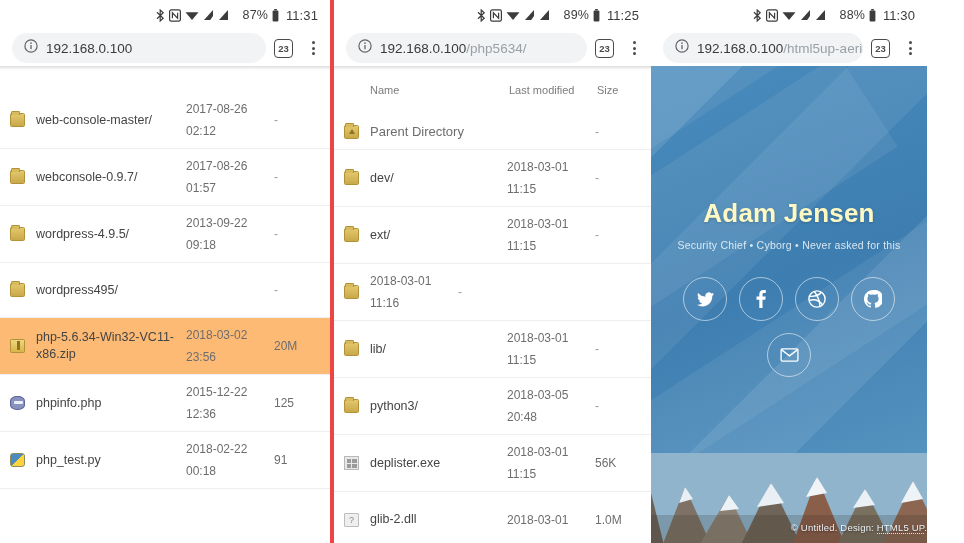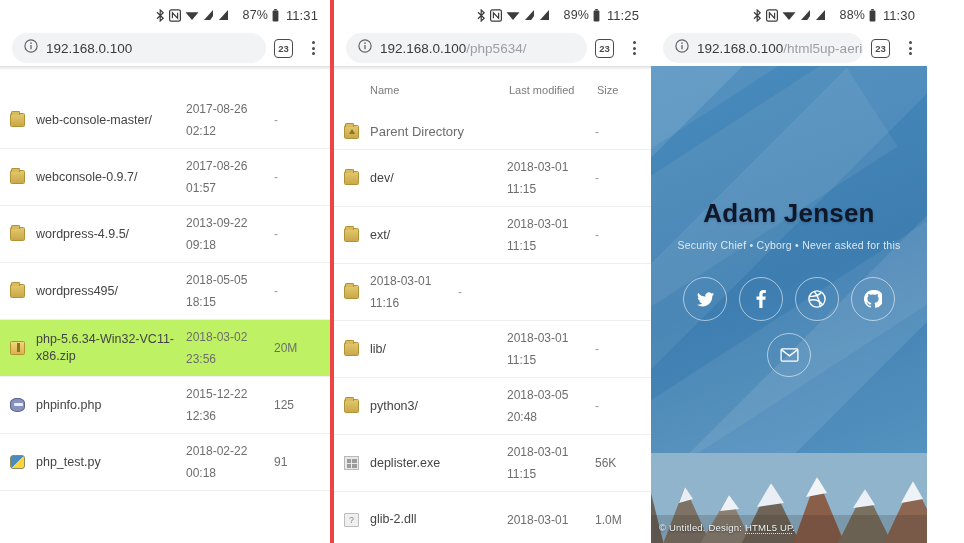--- a/index.html
+++ b/index.html
@@ -59,21 +59,21 @@
     padding: 0 14px 0 36px; color: #7c7c7c; font-size: 11px;
   }
   .lhead .c-name { flex: 1; }
   .lhead .c-mod  { width: 88px; }
   .lhead .c-size { width: 40px; }
 
   .row {
     display: flex; align-items: center; min-height: 55px;
     border-bottom: 1px solid #eeeeee; padding: 6px 14px 6px 10px;
   }
-  .row.sel { background: #bef264; border-bottom-color: #f0f0f0; }
+  .row.sel { background: #fdba74; border-bottom-color: #f0f0f0; }
   .row.noline { border-bottom: none; }
   .r-ico { width: 26px; flex: 0 0 26px; display: flex; align-items: center; justify-content: flex-start; }
   .r-name { flex: 1; font-size: 12.5px; color: #444; line-height: 17px; padding-right: 6px; }
   .r-mod  { width: 88px; flex: 0 0 88px; font-size: 12px; color: #6d6d6d; line-height: 22px; }
   .r-mod .t2 { display: block; }
   .r-size { width: 42px; flex: 0 0 42px; font-size: 12px; color: #6d6d6d; text-align: left; }
   .r-dash { color: #9a9a9a; }
   .parentrow .r-name { color: #6d6d6d; font-size: 13px; }
 
   
@@ -137,21 +137,21 @@
   .aerial-stripe {
     position: absolute; width: 180%; height: 110px;
     background: rgba(255,255,255,.065); transform: rotate(-33deg);
     transform-origin: left center;
   }
   .aerial-inner {
     position: absolute; inset: 0; display: flex; flex-direction: column;
     align-items: center; justify-content: flex-start; padding-top: 132px; z-index: 3;
   }
   .aerial-name {
-    color: #0f172a; font-size: 26px; font-weight: bold; letter-spacing: .2px;
+    color: #fef9c3; font-size: 26px; font-weight: bold; letter-spacing: .2px;
     text-shadow: 0 1px 3px rgba(0,0,0,.18);
   }
   .aerial-tag {
     margin-top: 10px; color: #e6f0f7; font-size: 10.5px; letter-spacing: .25px;
     opacity: .92;
   }
   .socials { margin-top: 26px; display: flex; gap: 12px; }
   .socials2 { margin-top: 12px; display: flex; justify-content: center; }
   .s-btn {
     width: 44px; height: 44px; border-radius: 50%;
@@ -160,22 +160,22 @@
     color: #ffffff;
   }
   .s-btn svg { display: block; }
   .mountains {
     position: absolute; left: 0; right: 0; bottom: 0; height: 96px; z-index: 2;
     background:
       linear-gradient(to bottom, rgba(125,160,185,.55), rgba(60,55,50,.15) 55%, rgba(45,40,36,.25));
     overflow: hidden;
   }
   .credit {
-    position: absolute; left: 8px; right: 0; bottom: 16px; z-index: 4;
-    text-align: left; color: #eef3f6; font-size: 9.5px; letter-spacing: .2px;
+    position: absolute; left: 16px; right: 0; bottom: 16px; z-index: 4;
+    text-align: right; color: #eef3f6; font-size: 9.5px; letter-spacing: .2px;
     text-shadow: 0 1px 2px rgba(0,0,0,.45);
   }
   .credit u { text-decoration: none; border-bottom: 1px dotted rgba(255,255,255,.8); }
 </style>
 </head>
 <body>
 
 <div class="screens">
 
   <div class="panel p1">
@@ -262,21 +262,20 @@
           </div>
         <div class="r-name">wordpress-4.9.5/</div>
         <div class="r-mod"><span>2013-09-22</span><span class="t2">09:18</span></div>
         <div class="r-size r-dash">-</div>
       </div>
       <div class="row">
         <div class="r-ico">
             <span class="ico ico-folder"></span>
           </div>
         <div class="r-name">wordpress495/</div>
-        <div class="r-mod"><span>2018-05-05</span><span class="t2">18:15</span></div>
         <div class="r-size r-dash">-</div>
       </div>
       <div class="row sel">
         <div class="r-ico">
             <span class="ico ico-zip"></span>
           </div>
         <div class="r-name">php-5.6.34-Win32-VC11-x86.zip</div>
         <div class="r-mod"><span>2018-03-02</span><span class="t2">23:56</span></div>
         <div class="r-size">20M</div>
       </div>

